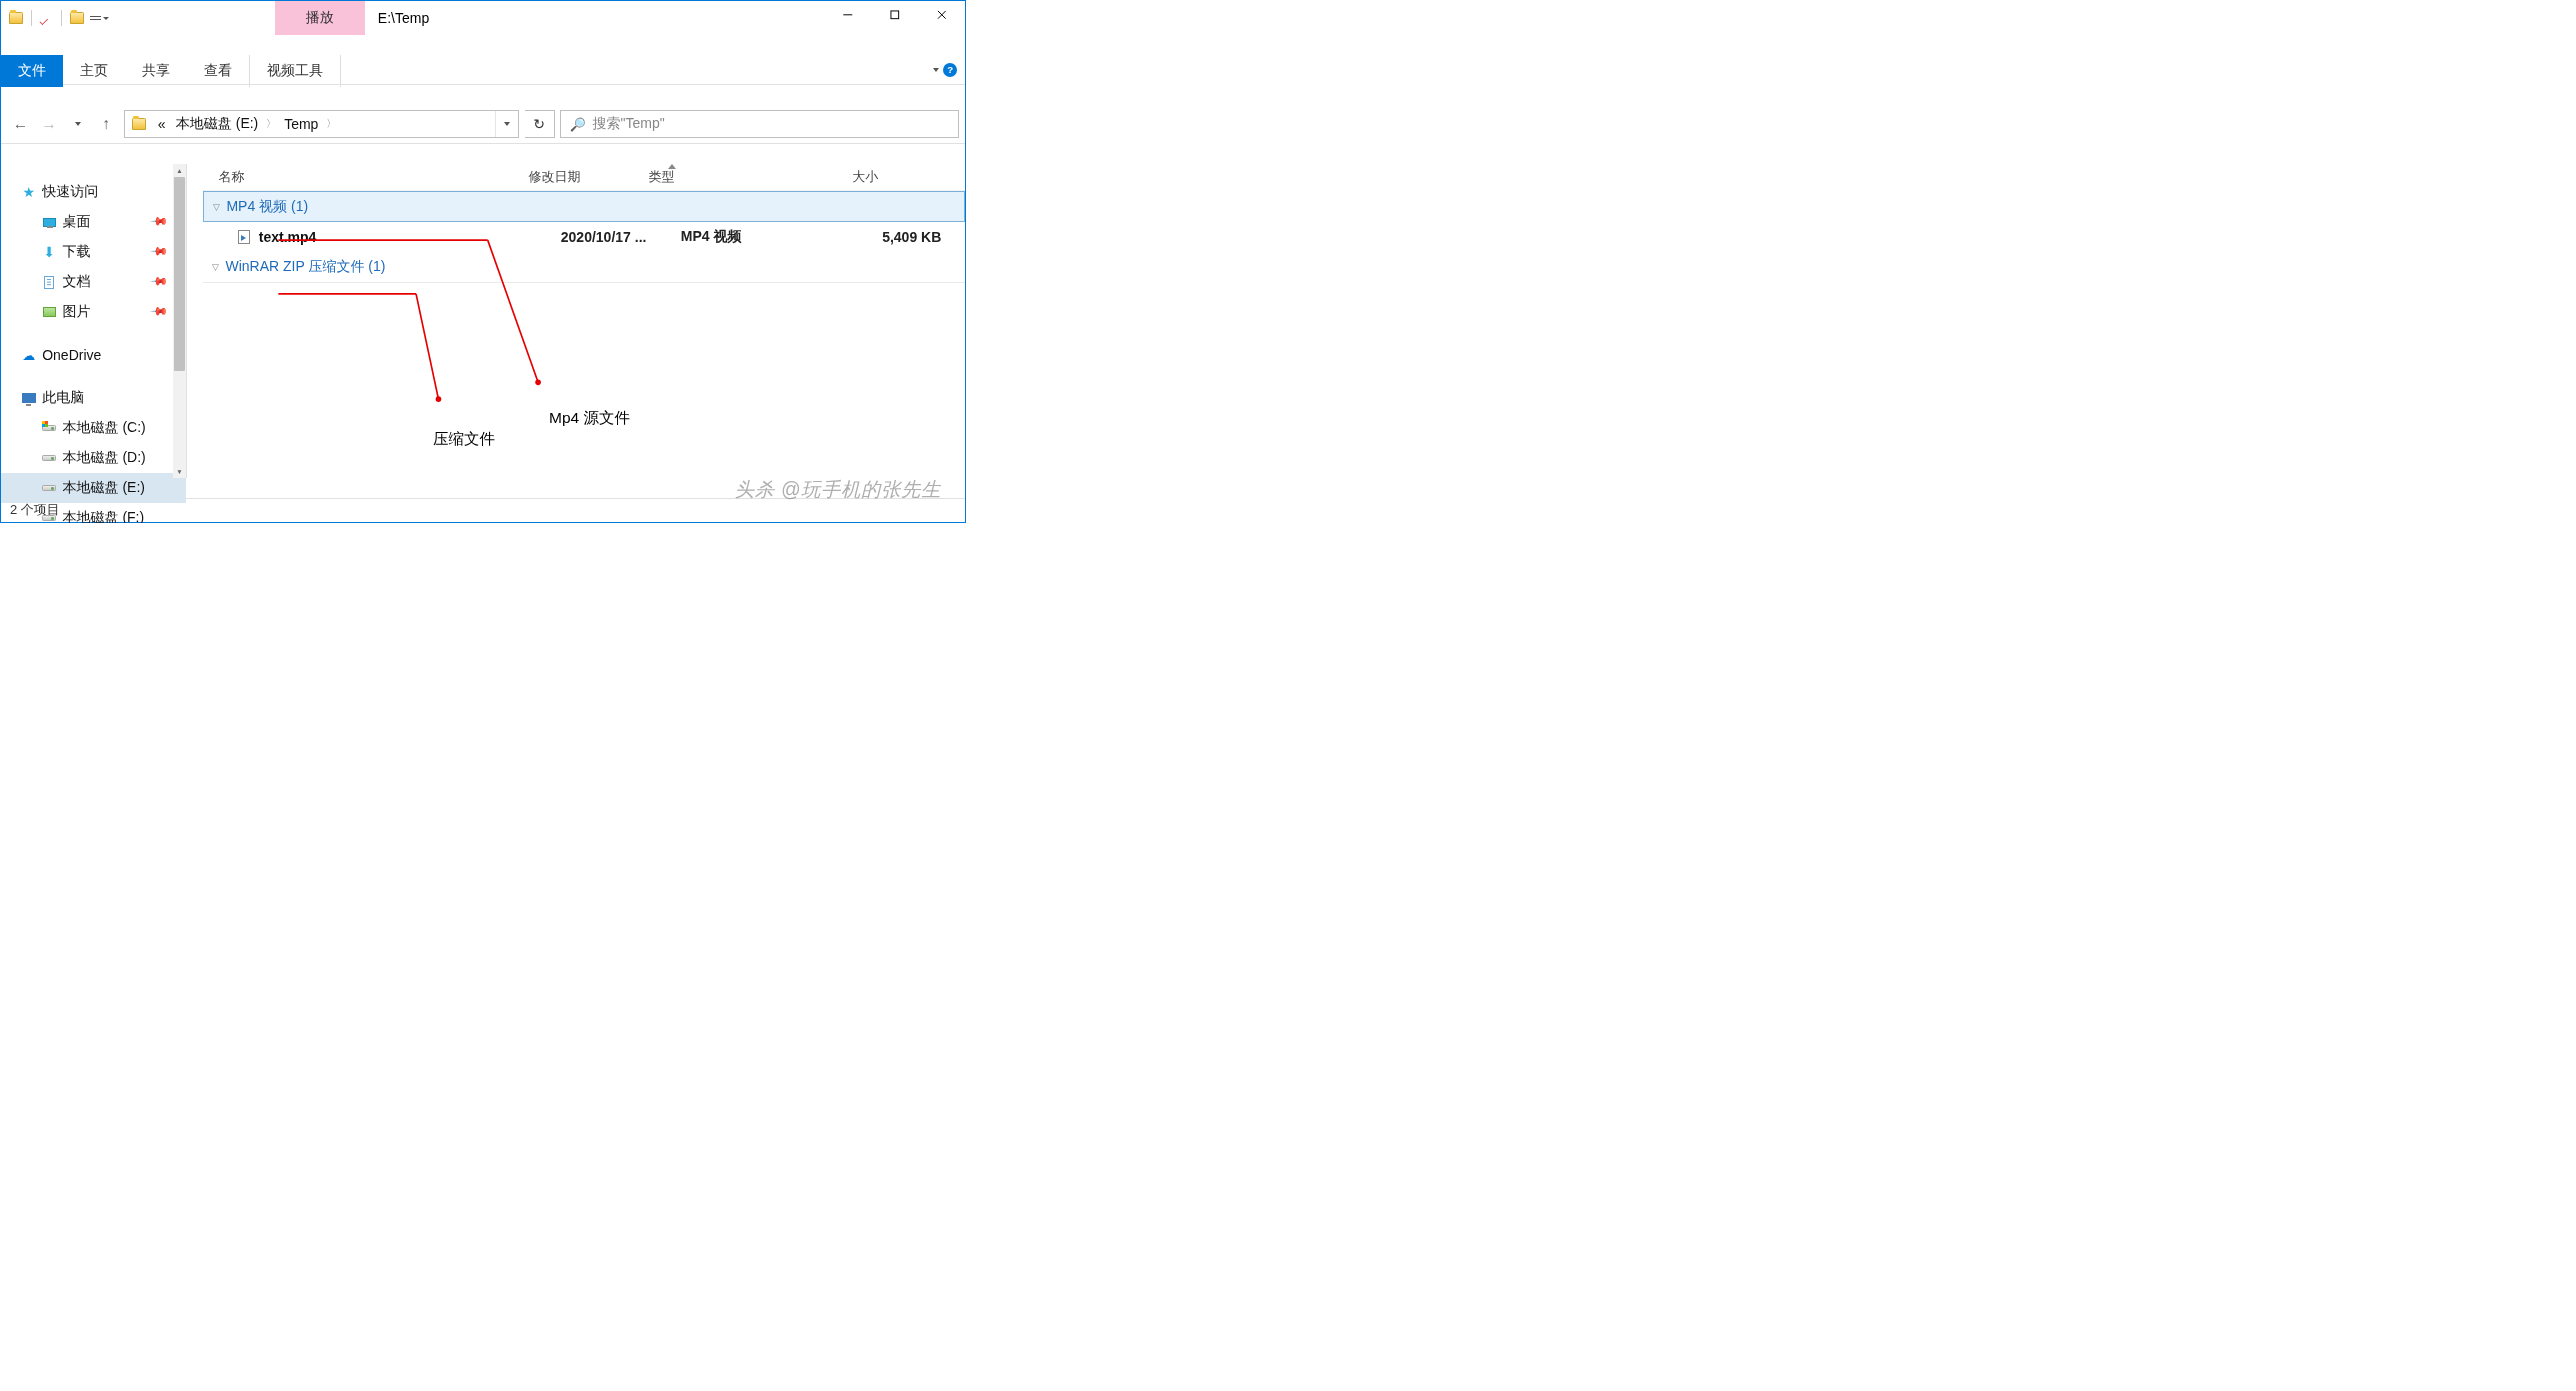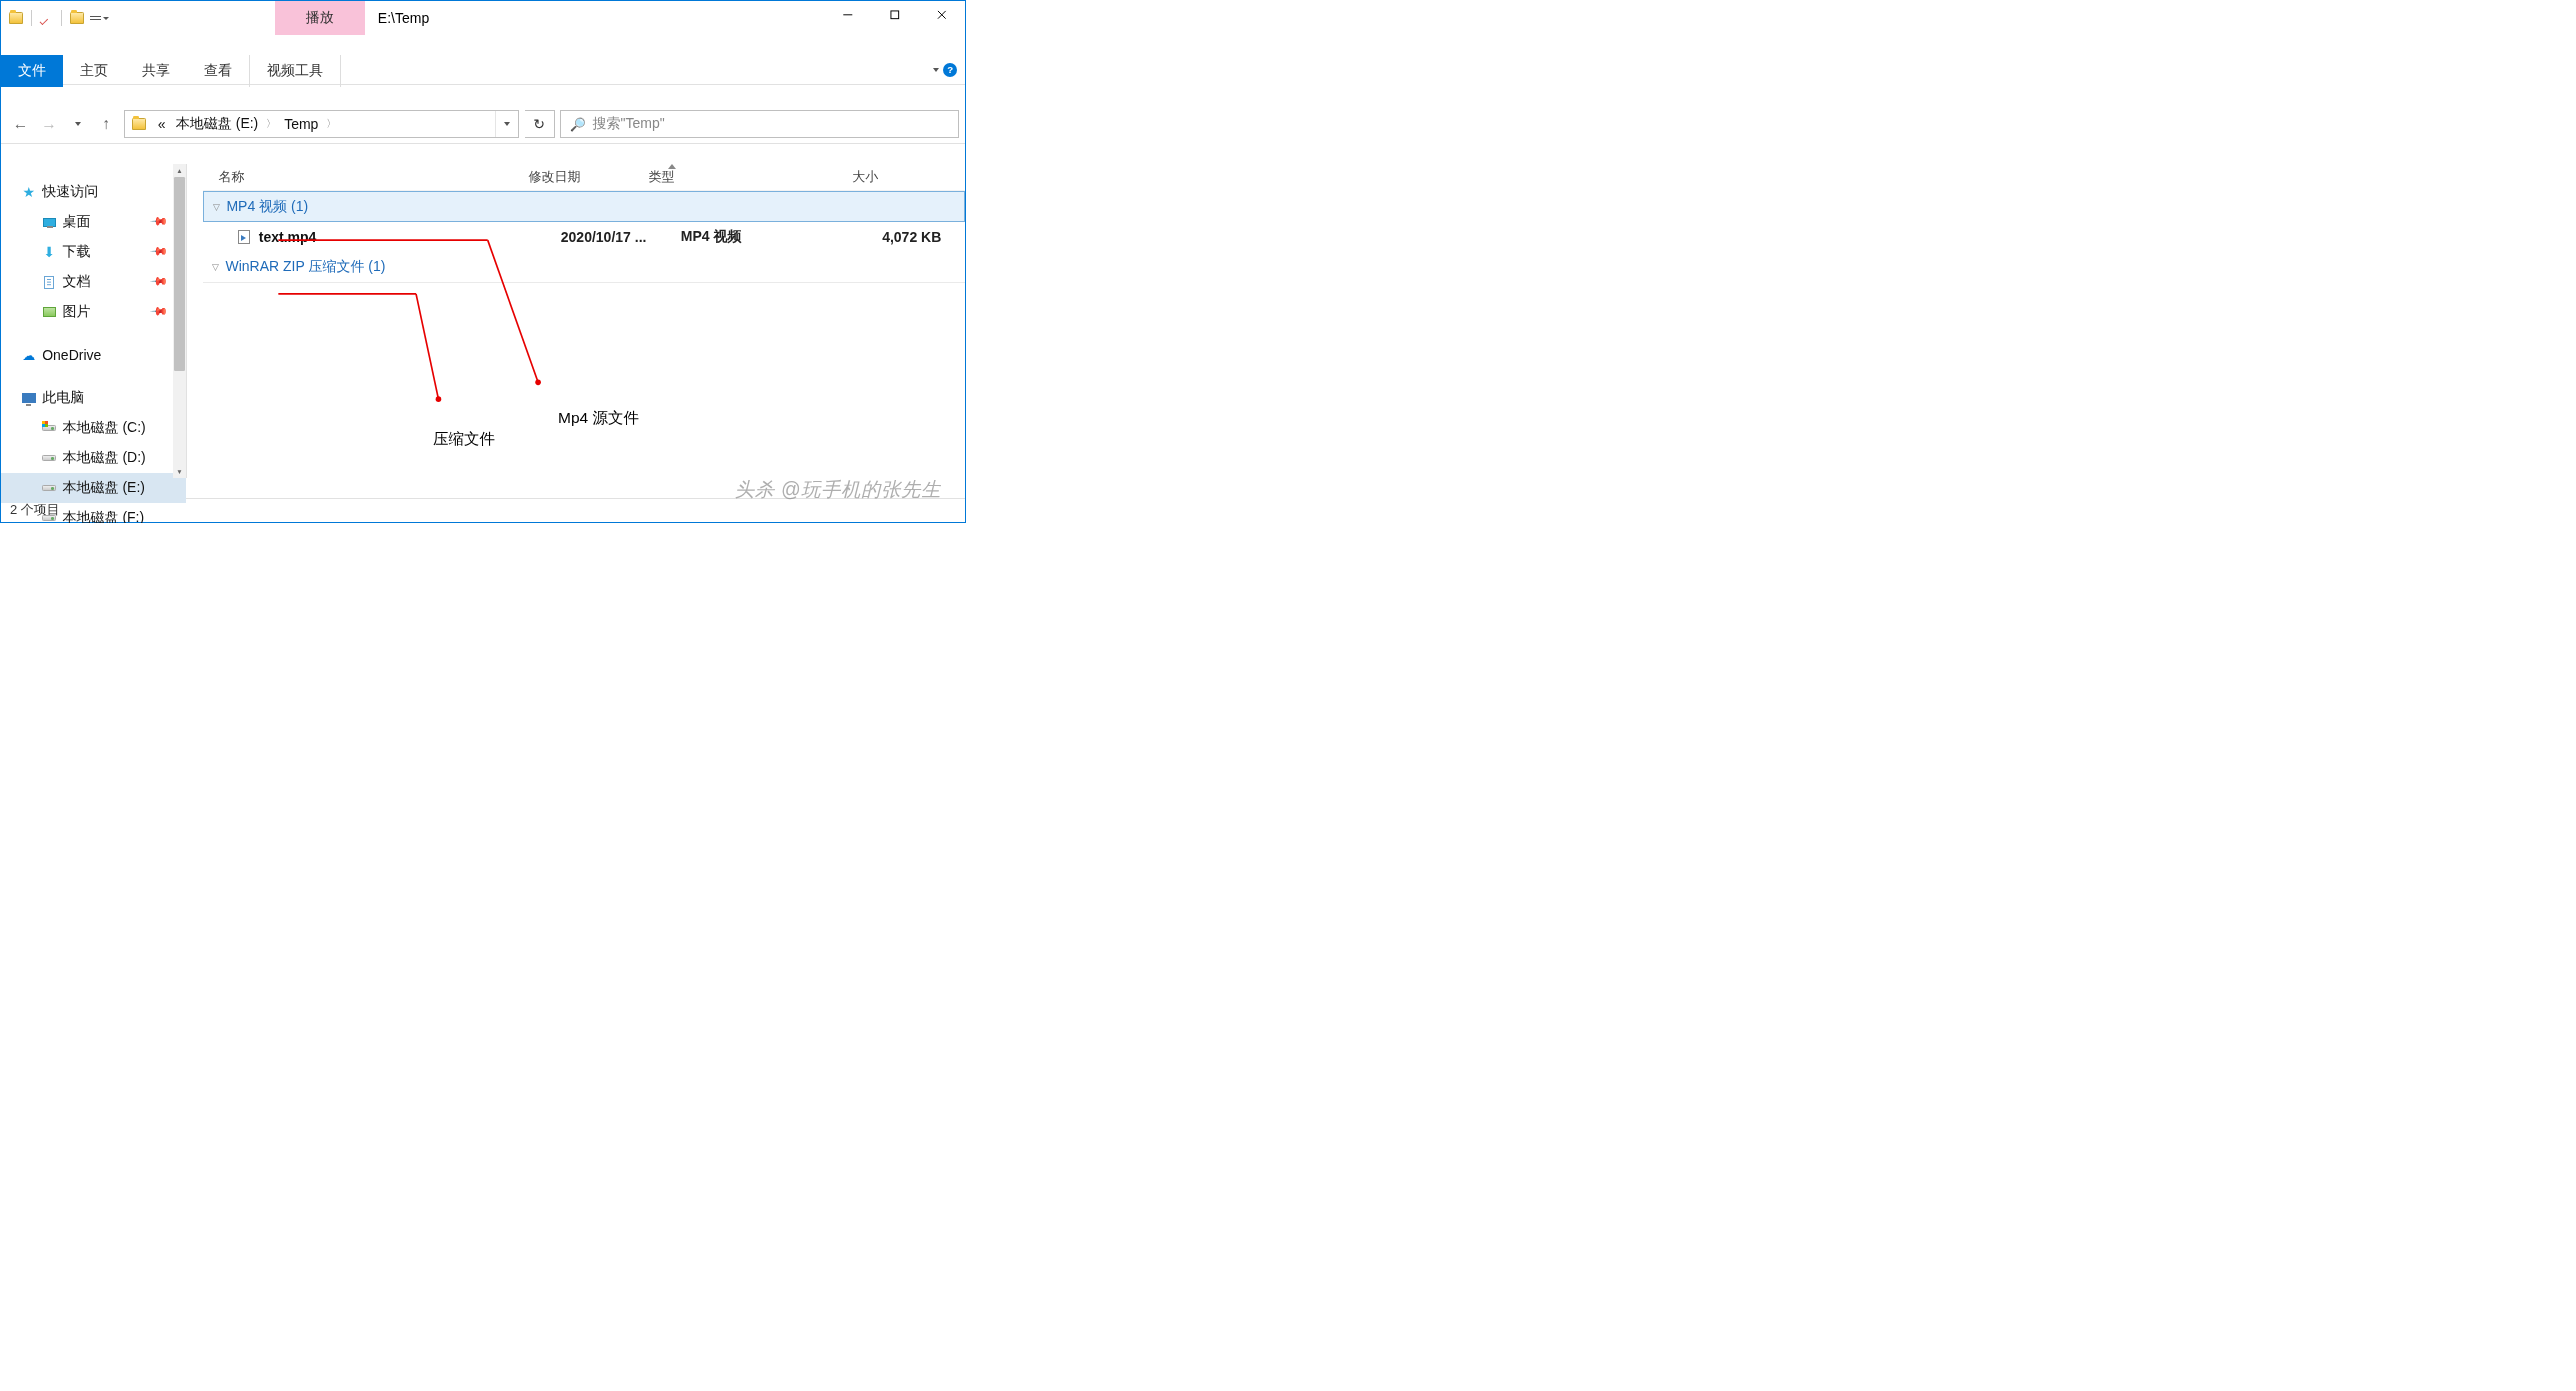--- a/index.html
+++ b/index.html
@@ -294,41 +294,41 @@
           <span class="expand">▽</span>
           <span>MP4 视频 (1)</span>
         </div>
       <div class="filerow">
         <span class="ico">
             <span class="ico-mp4"></span>
           </span>
         <span class="cell-name">text.mp4</span>
         <span class="cell-date">2020/10/17 ...</span>
         <span class="cell-type">MP4 视频</span>
-        <span class="cell-size">4,072 KB</span>
+        <span class="cell-size">5,409 KB</span>
       </div>
 
       <div class="group-hdr">
           <span class="expand">▽</span>
           <span>WinRAR ZIP 压缩文件 (1)</span>
         </div>
 
       <svg class="anno" style="left:0;top:0;width:100%;height:100%;position:absolute" viewBox="0 0 1208 560">
 
         <line x1="58" y1="136" x2="432" y2="136"></line>
 
         <line x1="58" y1="232" x2="304" y2="232"></line>
 
         <path d="M432 136 L522 390"></path>
         <circle class="dot" cx="522" cy="390" r="5"></circle>
 
         <path d="M304 232 L344 420"></path>
         <circle class="dot" cx="344" cy="420" r="5"></circle>
       </svg>
-      <div class="anno-label" style="left:355px; top:244px;">Mp4 源文件</div>
+      <div class="anno-label" style="left:346px; top:244px;">Mp4 源文件</div>
       <div class="anno-label" style="left:230px; top:265px;">压缩文件</div>
     </div>
   </div>
 
   <div class="statusbar">
     <span>2 个项目</span>
   </div>
 
   <div class="watermark">头杀 @玩手机的张先生</div>
 </div>

